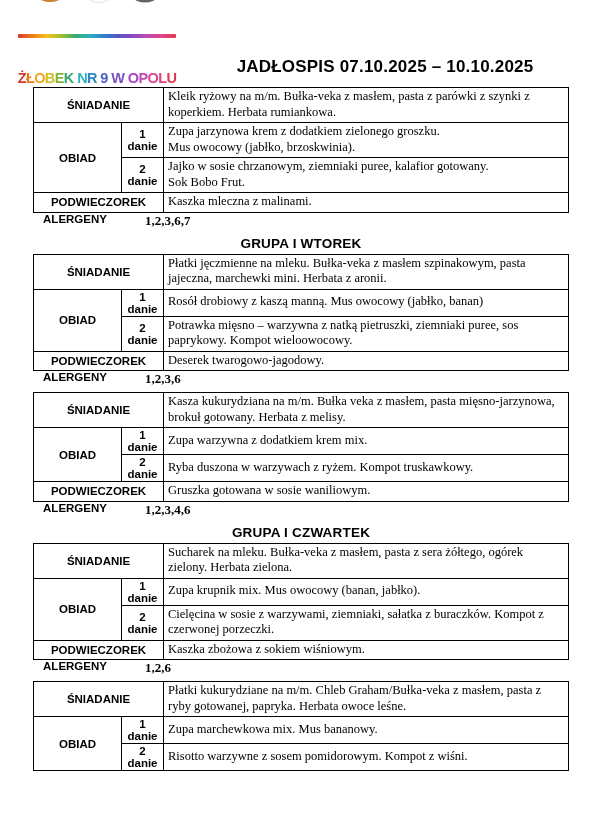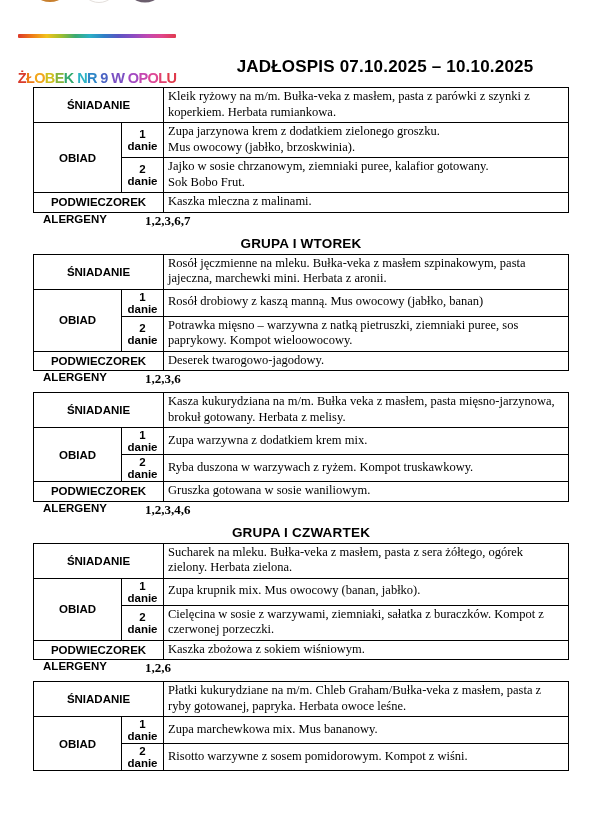--- a/index.html
+++ b/index.html
@@ -125,21 +125,21 @@
       <h2 class="day-heading">GRUPA I WTOREK</h2>
       <table class="menu-table">
         <colgroup>
             <col class="c-label">
             <col class="c-sub">
             <col class="c-content">
           </colgroup>
         <tbody>
           <tr>
             <td colspan="2" class="lbl">ŚNIADANIE</td>
-            <td class="val">Rosół jęczmienne na mleku. Bułka-veka z masłem szpinakowym, pasta jajeczna, marchewki mini. Herbata z aronii.</td>
+            <td class="val">Płatki jęczmienne na mleku. Bułka-veka z masłem szpinakowym, pasta jajeczna, marchewki mini. Herbata z aronii.</td>
           </tr>
           <tr>
             <td rowspan="2" class="lbl">OBIAD</td>
             <td class="lbl">1 danie</td>
             <td class="val">Rosół drobiowy z kaszą manną. Mus owocowy (jabłko, banan)</td>
           </tr>
           <tr>
             <td class="lbl">2 danie</td>
             <td class="val">Potrawka mięsno – warzywna z natką pietruszki, ziemniaki puree, sos paprykowy. Kompot wieloowocowy.</td>
           </tr>

